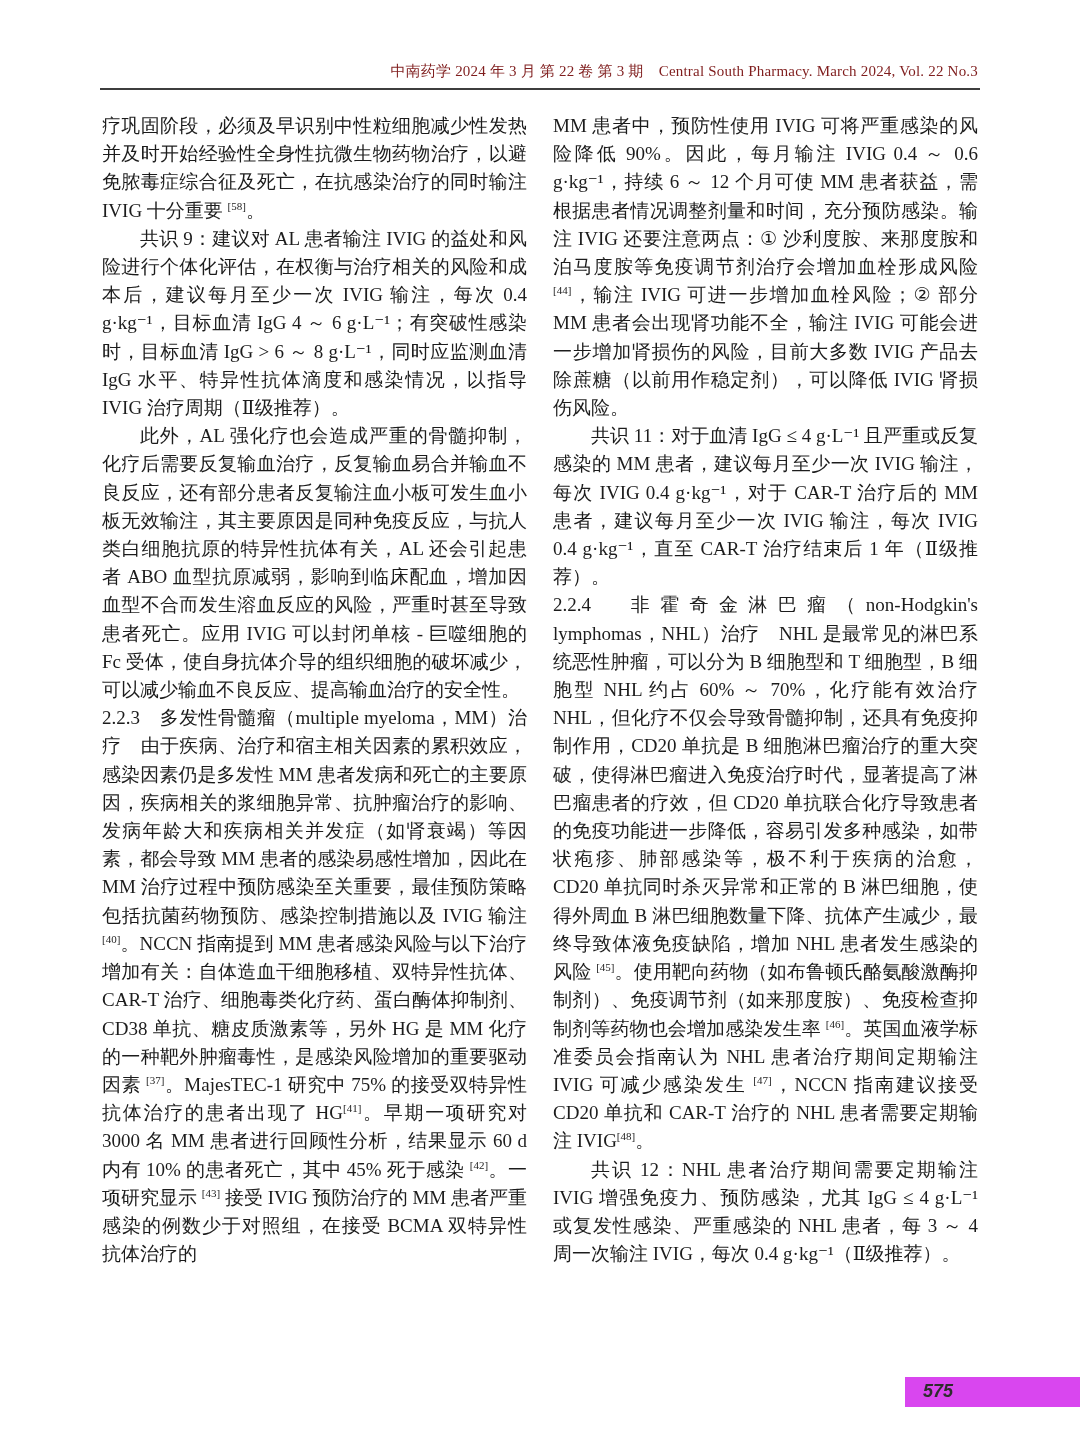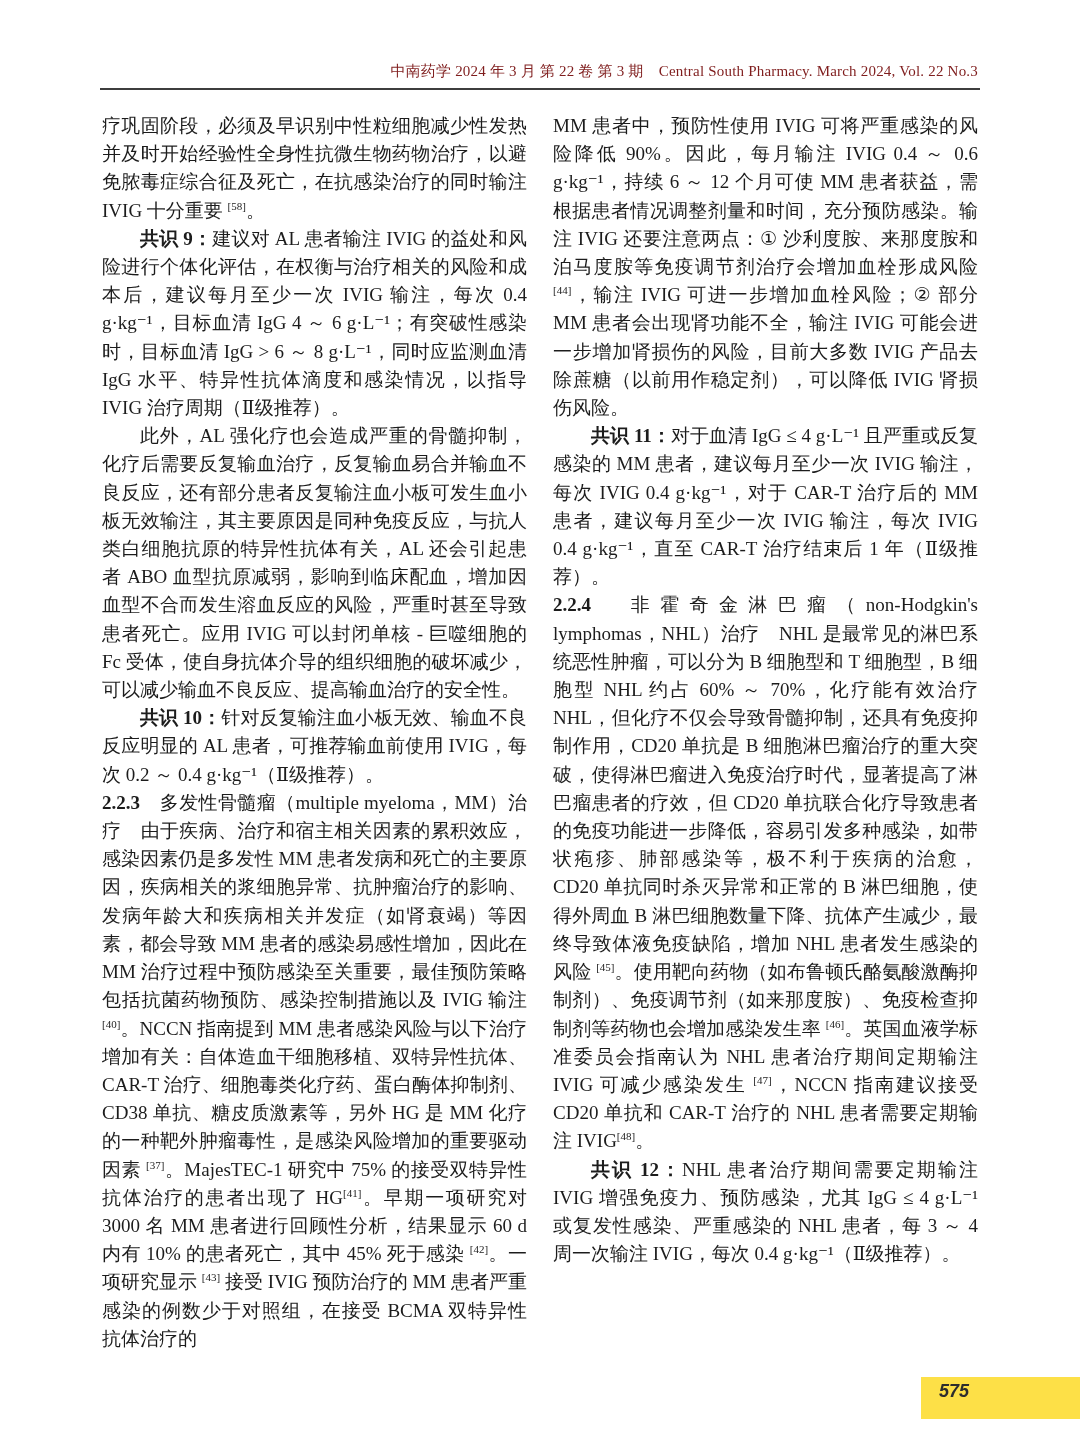--- a/index.html
+++ b/index.html
@@ -33,33 +33,32 @@
   }
   .col {
     flex: 1 1 0;
     min-width: 0;
     text-align: justify;
     font-size: 19px;
     line-height: 28.2px;
   }
   .para { margin: 0; }
   .para.indent { text-indent: 2em; }
-  .seg-bold { font-weight: 700; }
+  .seg-bold { font-weight: 400; }
   sup.seg-sup {
     font-size: 11px;
     line-height: 0;
   }
   .footer-bar {
     position: absolute;
     left: 905px;
     right: 0;
     top: 1377px;
-    height: 42px;
-    background: #fde047;
-    margin-left: 16px;
+    height: 30px;
+    background: #d946ef;
   }
   .pagenum {
     position: absolute;
     left: 18px;
     top: 4px;
     font-family: "Liberation Sans", "DejaVu Sans", sans-serif;
     font-style: italic;
     font-weight: 700;
     font-size: 18px;
     color: #2d2d2d;
@@ -69,21 +68,20 @@
 <body>
 
 <div class="page">
   <div class="header">中南药学 2024 年 3 月 第 22 卷 第 3 期　Central South Pharmacy. March 2024, Vol. 22 No.3</div>
   <div class="rule"></div>
   <div class="columns">
     <div class="col">
         <p class="para"><span class="seg-normal">疗巩固阶段，必须及早识别中性粒细胞减少性发热并及时开始经验性全身性抗微生物药物治疗，以避免脓毒症综合征及死亡，在抗感染治疗的同时输注 IVIG 十分重要 </span><sup class="seg-sup">[58]</sup><span class="seg-normal">。</span></p>
         <p class="para indent"><span class="seg-bold">共识 9：</span><span class="seg-normal">建议对 AL 患者输注 IVIG 的益处和风险进行个体化评估，在权衡与治疗相关的风险和成本后，建议每月至少一次 IVIG 输注，每次 0.4 g·kg⁻¹，目标血清 IgG 4 ～ 6 g·L⁻¹；有突破性感染时，目标血清 IgG &gt; 6 ～ 8 g·L⁻¹，同时应监测血清 IgG 水平、特异性抗体滴度和感染情况，以指导 IVIG 治疗周期（Ⅱ级推荐）。</span></p>
         <p class="para indent"><span class="seg-normal">此外，AL 强化疗也会造成严重的骨髓抑制，化疗后需要反复输血治疗，反复输血易合并输血不良反应，还有部分患者反复输注血小板可发生血小板无效输注，其主要原因是同种免疫反应，与抗人类白细胞抗原的特异性抗体有关，AL 还会引起患者 ABO 血型抗原减弱，影响到临床配血，增加因血型不合而发生溶血反应的风险，严重时甚至导致患者死亡。应用 IVIG 可以封闭单核 - 巨噬细胞的 Fc 受体，使自身抗体介导的组织细胞的破坏减少，可以减少输血不良反应、提高输血治疗的安全性。</span></p>
-        <p class="para indent"><span class="seg-bold">共识 10：</span><span class="seg-normal">针对反复输注血小板无效、输血不良反应明显的 AL 患者，可推荐输血前使用 IVIG，每次 0.2 ～ 0.4 g·kg⁻¹（Ⅱ级推荐）。</span></p>
         <p class="para"><span class="seg-bold">2.2.3</span><span class="seg-normal">　多发性骨髓瘤（multiple myeloma，MM）治疗　由于疾病、治疗和宿主相关因素的累积效应，感染因素仍是多发性 MM 患者发病和死亡的主要原因，疾病相关的浆细胞异常、抗肿瘤治疗的影响、发病年龄大和疾病相关并发症（如肾衰竭）等因素，都会导致 MM 患者的感染易感性增加，因此在 MM 治疗过程中预防感染至关重要，最佳预防策略包括抗菌药物预防、感染控制措施以及 IVIG 输注 </span><sup class="seg-sup">[40]</sup><span class="seg-normal">。NCCN 指南提到 MM 患者感染风险与以下治疗增加有关：自体造血干细胞移植、双特异性抗体、CAR-T 治疗、细胞毒类化疗药、蛋白酶体抑制剂、CD38 单抗、糖皮质激素等，另外 HG 是 MM 化疗的一种靶外肿瘤毒性，是感染风险增加的重要驱动因素 </span><sup class="seg-sup">[37]</sup><span class="seg-normal">。MajesTEC-1 研究中 75% 的接受双特异性抗体治疗的患者出现了 HG</span><sup class="seg-sup">[41]</sup><span class="seg-normal">。早期一项研究对 3000 名 MM 患者进行回顾性分析，结果显示 60 d 内有 10% 的患者死亡，其中 45% 死于感染 </span><sup class="seg-sup">[42]</sup><span class="seg-normal">。一项研究显示 </span><sup class="seg-sup">[43]</sup><span class="seg-normal"> 接受 IVIG 预防治疗的 MM 患者严重感染的例数少于对照组，在接受 BCMA 双特异性抗体治疗的</span></p>
       </div>
     <div class="col">
         <p class="para"><span class="seg-normal">MM 患者中，预防性使用 IVIG 可将严重感染的风险降低 90%。因此，每月输注 IVIG 0.4 ～ 0.6 g·kg⁻¹，持续 6 ～ 12 个月可使 MM 患者获益，需根据患者情况调整剂量和时间，充分预防感染。输注 IVIG 还要注意两点：① 沙利度胺、来那度胺和泊马度胺等免疫调节剂治疗会增加血栓形成风险 </span><sup class="seg-sup">[44]</sup><span class="seg-normal">，输注 IVIG 可进一步增加血栓风险；② 部分 MM 患者会出现肾功能不全，输注 IVIG 可能会进一步增加肾损伤的风险，目前大多数 IVIG 产品去除蔗糖（以前用作稳定剂），可以降低 IVIG 肾损伤风险。</span></p>
         <p class="para indent"><span class="seg-bold">共识 11：</span><span class="seg-normal">对于血清 IgG ≤ 4 g·L⁻¹ 且严重或反复感染的 MM 患者，建议每月至少一次 IVIG 输注，每次 IVIG 0.4 g·kg⁻¹，对于 CAR-T 治疗后的 MM 患者，建议每月至少一次 IVIG 输注，每次 IVIG 0.4 g·kg⁻¹，直至 CAR-T 治疗结束后 1 年（Ⅱ级推荐）。</span></p>
         <p class="para"><span class="seg-bold">2.2.4</span><span class="seg-normal">　非霍奇金淋巴瘤（non-Hodgkin's lymphomas，NHL）治疗　NHL 是最常见的淋巴系统恶性肿瘤，可以分为 B 细胞型和 T 细胞型，B 细胞型 NHL 约占 60% ～ 70%，化疗能有效治疗 NHL，但化疗不仅会导致骨髓抑制，还具有免疫抑制作用，CD20 单抗是 B 细胞淋巴瘤治疗的重大突破，使得淋巴瘤进入免疫治疗时代，显著提高了淋巴瘤患者的疗效，但 CD20 单抗联合化疗导致患者的免疫功能进一步降低，容易引发多种感染，如带状疱疹、肺部感染等，极不利于疾病的治愈，CD20 单抗同时杀灭异常和正常的 B 淋巴细胞，使得外周血 B 淋巴细胞数量下降、抗体产生减少，最终导致体液免疫缺陷，增加 NHL 患者发生感染的风险 </span><sup class="seg-sup">[45]</sup><span class="seg-normal">。使用靶向药物（如布鲁顿氏酪氨酸激酶抑制剂）、免疫调节剂（如来那度胺）、免疫检查抑制剂等药物也会增加感染发生率 </span><sup class="seg-sup">[46]</sup><span class="seg-normal">。英国血液学标准委员会指南认为 NHL 患者治疗期间定期输注 IVIG 可减少感染发生 </span><sup class="seg-sup">[47]</sup><span class="seg-normal">，NCCN 指南建议接受 CD20 单抗和 CAR-T 治疗的 NHL 患者需要定期输注 IVIG</span><sup class="seg-sup">[48]</sup><span class="seg-normal">。</span></p>
         <p class="para indent"><span class="seg-bold">共识 12：</span><span class="seg-normal">NHL 患者治疗期间需要定期输注 IVIG 增强免疫力、预防感染，尤其 IgG ≤ 4 g·L⁻¹ 或复发性感染、严重感染的 NHL 患者，每 3 ～ 4 周一次输注 IVIG，每次 0.4 g·kg⁻¹（Ⅱ级推荐）。</span></p>
       </div>
   </div>
   <div class="footer-bar">

